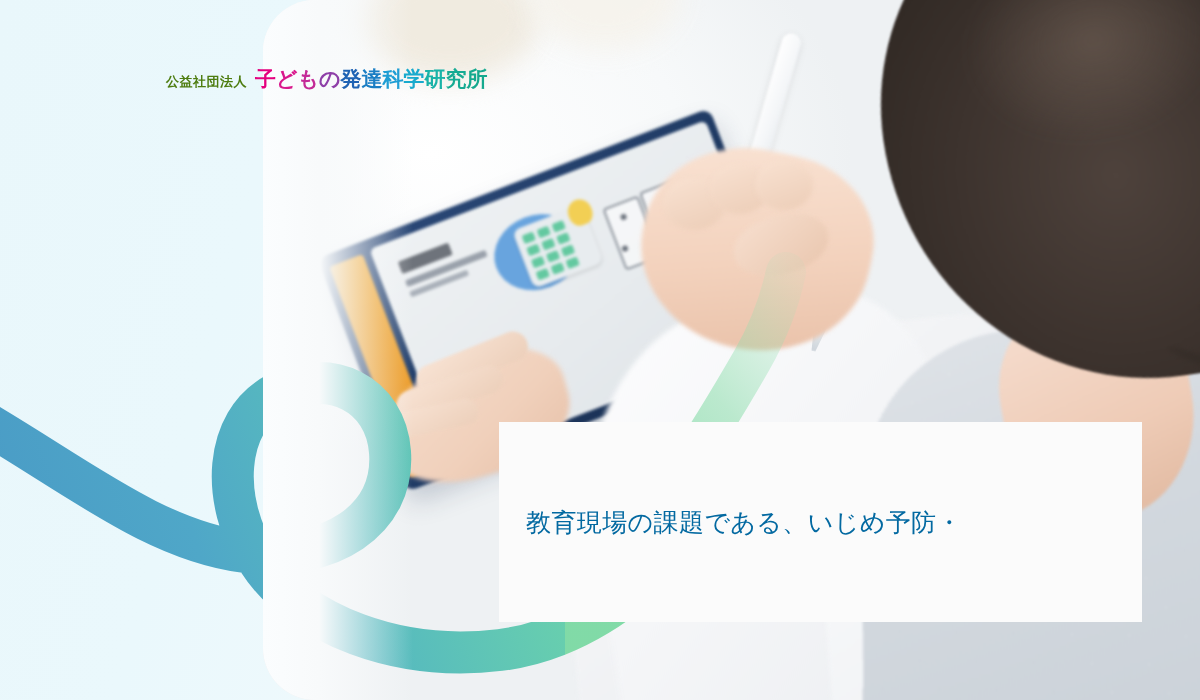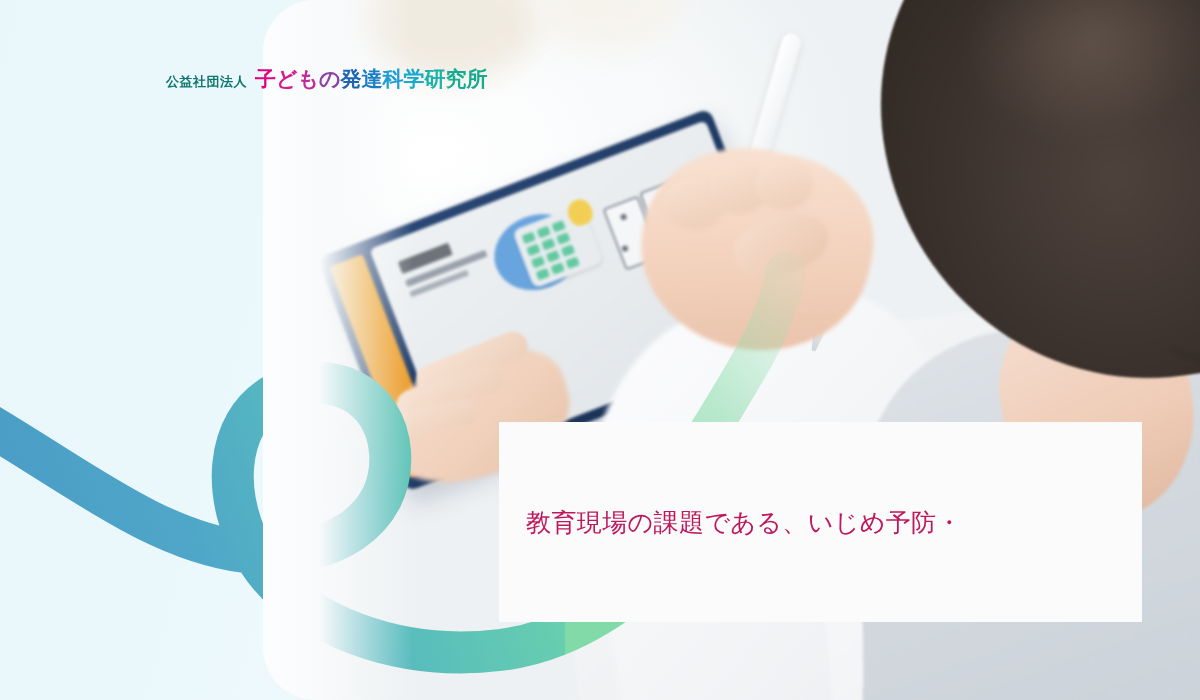--- a/index.html
+++ b/index.html
@@ -175,34 +175,34 @@
   .main-title{
     font-family:"DejaVu Sans","Liberation Sans",sans-serif;
     font-size:58px;font-weight:700;letter-spacing:4px;
     color:#252b45;line-height:1.05;margin:0;white-space:nowrap;
   }
   .logo-line{
     margin-top:13px;margin-left:104px;
     display:flex;align-items:baseline;white-space:nowrap;
     font-family:"DejaVu Sans","Liberation Sans",sans-serif;
   }
-  .logo-prefix{font-size:13px;font-weight:700;color:#0f766e;letter-spacing:.5px;}
+  .logo-prefix{font-size:13px;font-weight:700;color:#4d7c0f;letter-spacing:.5px;}
   .logo-main{font-size:21px;font-weight:700;letter-spacing:0px;margin-left:8px;}
   .logo-main span{display:inline-block;}
 
   
   .desc-card{
     position:absolute;left:499px;top:422px;width:643px;height:200px;
     background:#fbfbfb;z-index:30;
     display:flex;align-items:center;
   }
   .desc-inner{padding:0 0 0 27px;}
   .desc-line{
     font-family:"DejaVu Sans","Liberation Sans",sans-serif;
-    font-size:25px;font-weight:500;color:#be185d;
+    font-size:25px;font-weight:500;color:#0369a1;
     line-height:1.72;letter-spacing:.4px;white-space:nowrap;margin:0;
   }
 </style>
 </head>
 <body>
 
 <div class="hero">
 
   <div class="bg-wash"></div>
 

